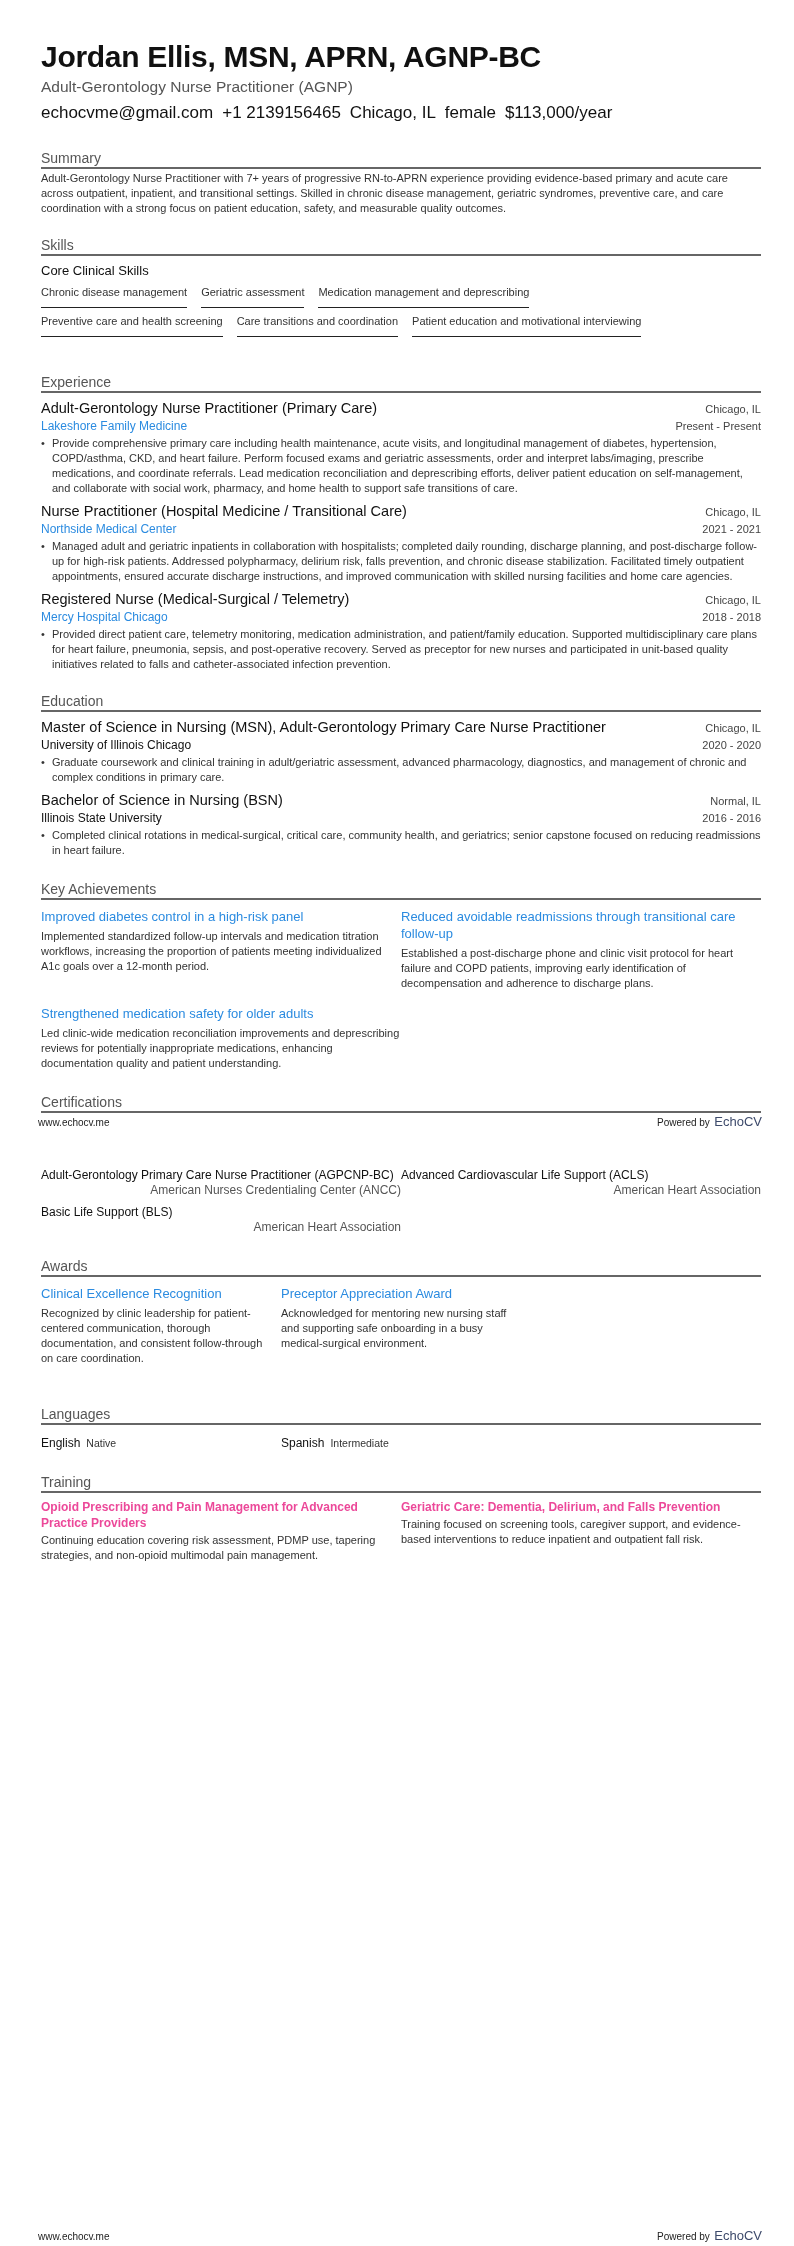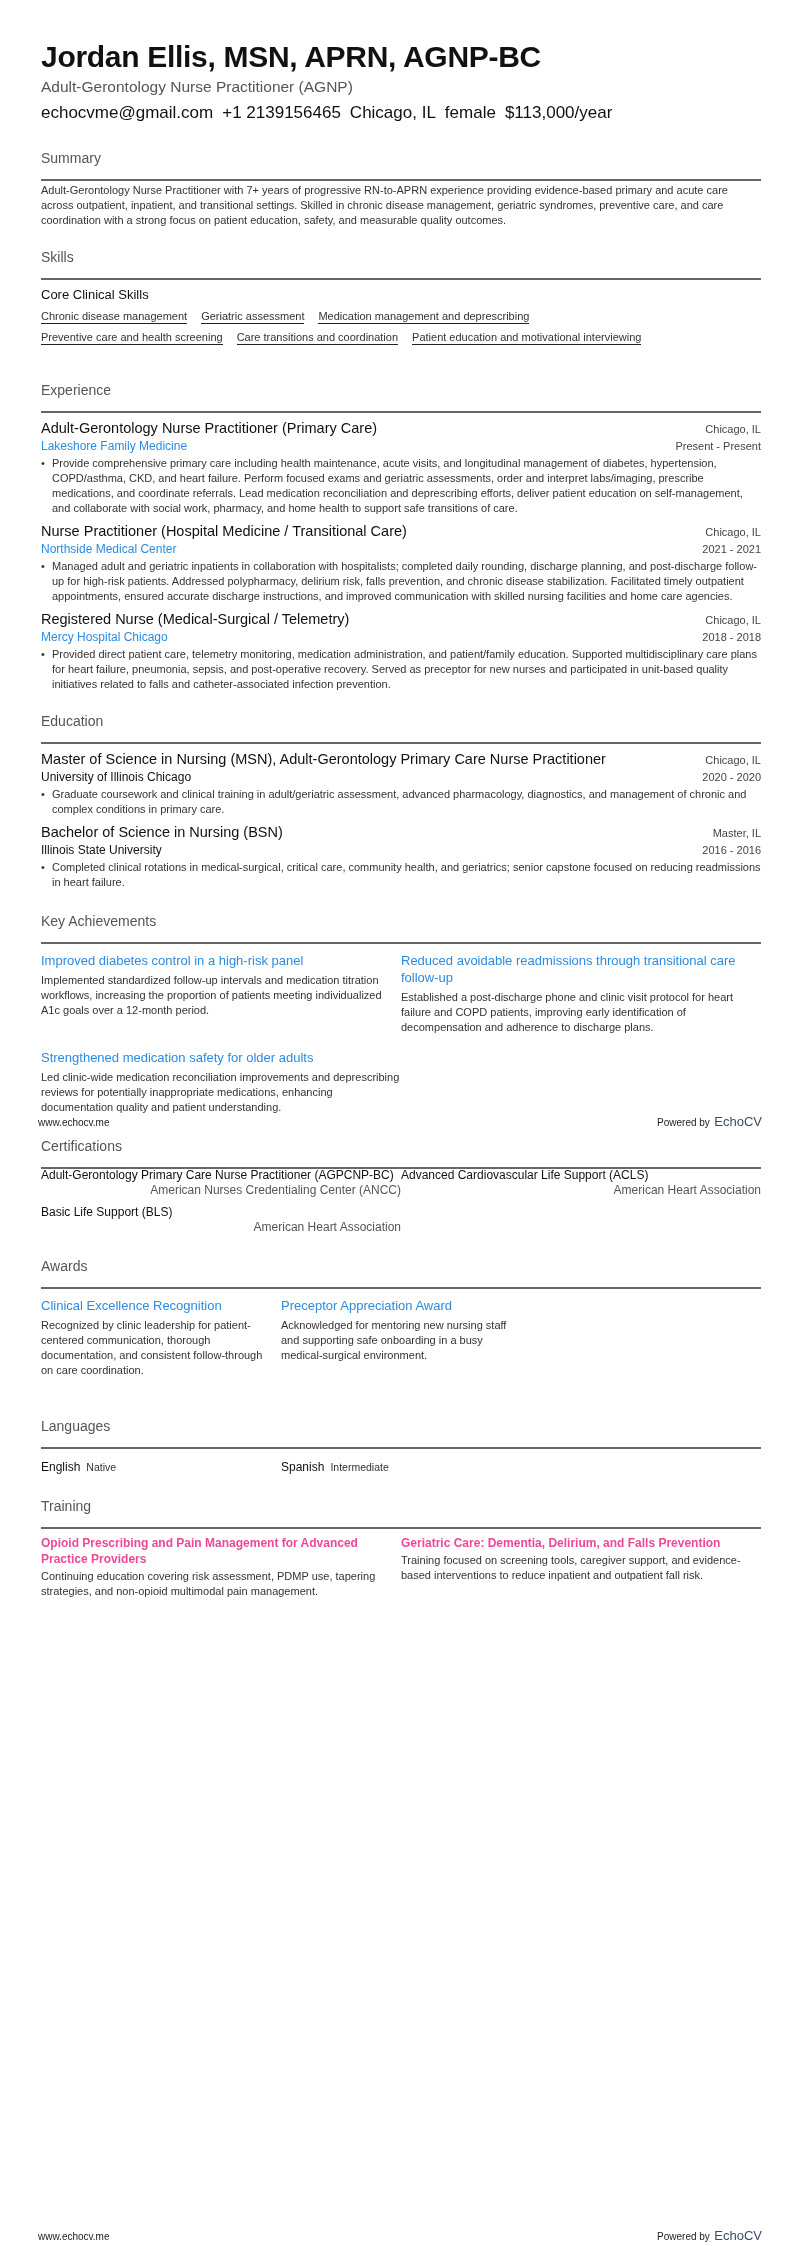--- a/index.html
+++ b/index.html
@@ -3,25 +3,25 @@
 <meta charset="utf-8">
 <style>
   * { box-sizing: border-box; margin: 0; padding: 0; }
   html, body { background: #ffffff; }
   body { width: 794px; height: 2246px; position: relative; font-family: "Liberation Sans", sans-serif; color: #222; overflow: hidden; }
   .page { position: absolute; left: 41px; width: 720px; }
   .name { font-size: 30px; font-weight: bold; color: #111; letter-spacing: -0.3px; line-height: 34px; }
   .subtitle { font-size: 15.5px; color: #555; margin-top: 3px; line-height: 20px; }
   .contact { font-size: 17px; color: #111; margin-top: 6px; display: flex; gap: 9px; }
   .section { margin-top: 22px; }
-  .section-title { font-size: 14px; color: #555; line-height: 18px; padding-bottom: 12px; border-bottom: 2px solid #666; }
+  .section-title { font-size: 14px; color: #555; line-height: 18px; padding-bottom: 0; border-bottom: 2px solid #666; }
   .summary-text { font-size: 11px; line-height: 15px; color: #333; margin-top: 2px; }
   .skill-group-title { font-size: 13px; color: #111; margin-top: 6px; line-height: 17px; }
   .skill-row { display: flex; gap: 14px; margin-top: 6px; }
-  .skill { font-size: 11px; color: #333; padding-bottom: 0; border-bottom: 1px solid #222; line-height: 14px; }
+  .skill { font-size: 11px; color: #333; padding-bottom: 8px; border-bottom: 1px solid #222; line-height: 14px; }
   .entry { margin-top: 6px; }
   .entry-head { display: flex; justify-content: space-between; align-items: baseline; }
   .entry-title { font-size: 14.5px; color: #111; line-height: 19px; text-align: center; }
   .entry-loc { font-size: 11px; color: #444; }
   .entry-org { font-size: 12px; color: #2b8be0; line-height: 16px; }
   .entry-org.dark { color: #111; }
   .entry-date { font-size: 11px; color: #444; }
   .bullets { list-style: none; margin-top: 2px; }
   .bullets li { font-size: 11px; line-height: 15px; color: #333; padding-left: 11px; position: relative; }
   .bullets li::before { content: "•"; position: absolute; left: 0; top: 0; }
@@ -135,21 +135,21 @@
         <span class="entry-date">2020 - 2020</span>
       </div>
       <ul class="bullets">
           <li>Graduate coursework and clinical training in adult/geriatric assessment, advanced pharmacology, diagnostics, and management of chronic and complex conditions in primary care.</li>
         </ul>
     </div>
 
     <div class="entry">
       <div class="entry-head">
         <span class="entry-title">Bachelor of Science in Nursing (BSN)</span>
-        <span class="entry-loc">Master, IL</span>
+        <span class="entry-loc">Normal, IL</span>
       </div>
       <div class="entry-head">
         <span class="entry-org dark">Illinois State University</span>
         <span class="entry-date">2016 - 2016</span>
       </div>
       <ul class="bullets">
           <li>Completed clinical rotations in medical-surgical, critical care, community health, and geriatrics; senior capstone focused on reducing readmissions in heart failure.</li>
         </ul>
     </div>
   </div>

